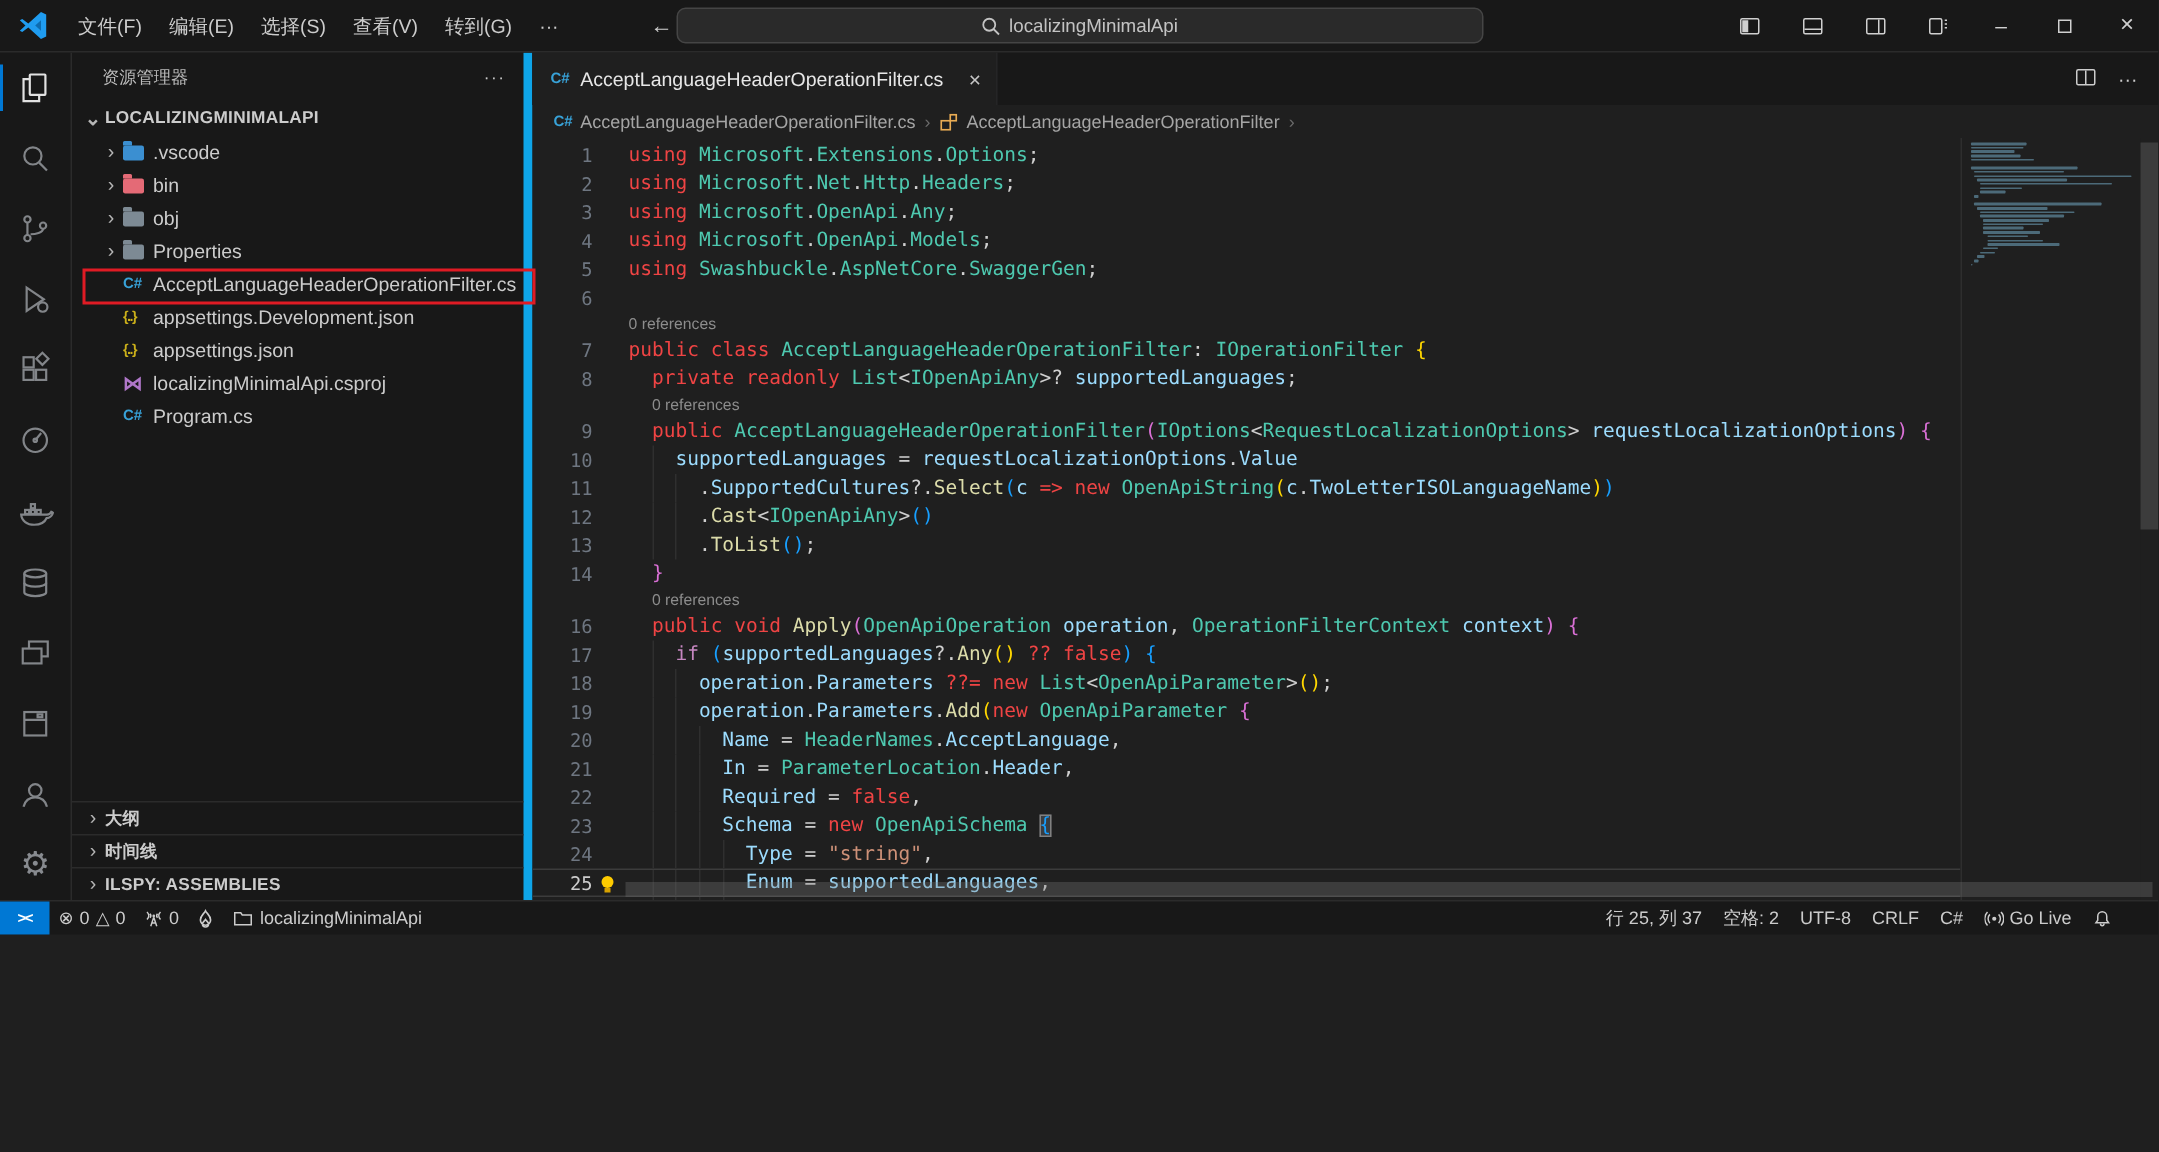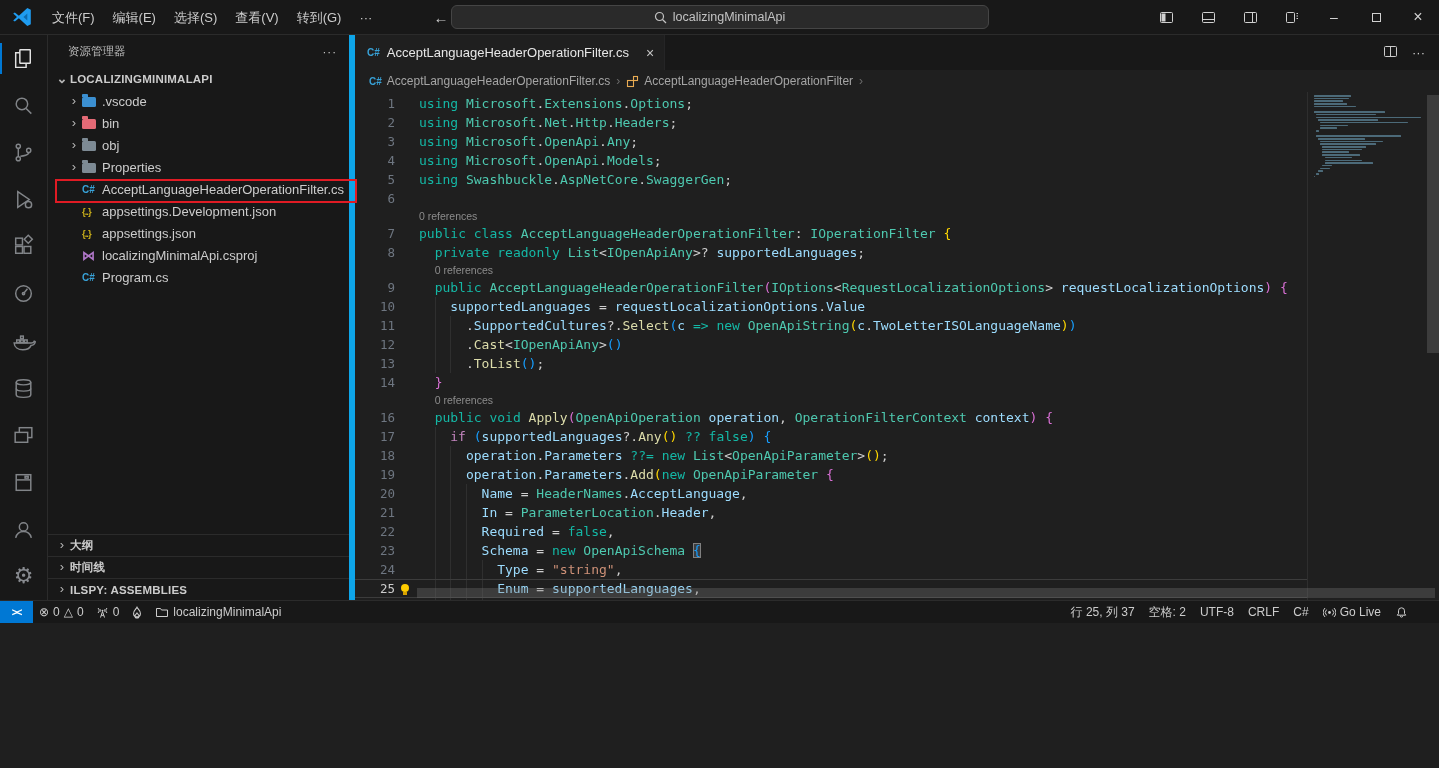--- a/index.html
+++ b/index.html
@@ -75,21 +75,21 @@
   .line.cur{border-top:1px solid #3c3c3c;border-bottom:1px solid #3c3c3c}
   .num{width:40px;flex:none;text-align:right;color:#6e7681;font-size:12.5px}
   .line.cur .num{color:#cccccc}
   .dec{width:24px;flex:none;position:relative;height:100%}
   .bulb{position:absolute;left:4px;top:4px;width:11px;height:11px}
   .bulb .head{position:absolute;left:1.5px;top:0;width:8px;height:8px;border-radius:50%;background:#ffcc00}
   .bulb .base{position:absolute;left:3.5px;top:7.5px;width:4px;height:3px;background:#d8a200}
   .ind{width:2ch;flex:none;height:100%}
   .ig{border-left:1px solid #2f2f2f}
   .tk{white-space:pre}
-  .kw{color:#14b8a6}.ctl{color:#c586c0}.ty{color:#4ec9b0}.vr{color:#9cdcfe}.fn{color:#dcdcaa}
+  .kw{color:#ef4444}.ctl{color:#c586c0}.ty{color:#4ec9b0}.vr{color:#9cdcfe}.fn{color:#dcdcaa}
   .st{color:#ce9178}.pl{color:#cfcfcf}
   .b1{color:#ffd700}.b2{color:#da70d6}.b3{color:#179fff}
   .bm{outline:1px solid #808080;outline-offset:-1px;background:#3a3d41}
   .codelens{height:16px;line-height:16px;font-size:10.5px;color:#8c8c8c;font-family:Liberation Sans, sans-serif}
 
   .minimap{position:absolute;top:0;right:12px;bottom:0;width:120px;border-left:1px solid #2e2e2e;
     padding:3px 4px 0 6px;background:#1f1f1f}
   .mm-bar{height:1.6px;margin-bottom:1.1px;background:#55788a;opacity:.85;border-radius:.5px}
   .mm-gap{height:2.7px}
   .vscroll{position:absolute;top:3px;right:0;width:12px;height:258px;background:rgba(121,121,121,.32)}

